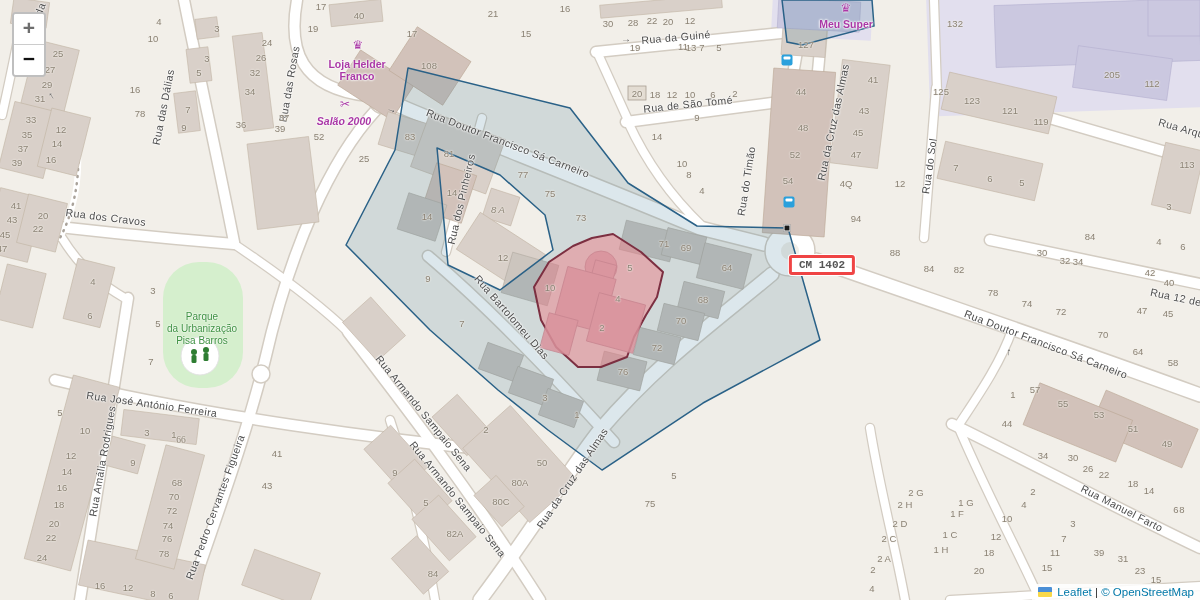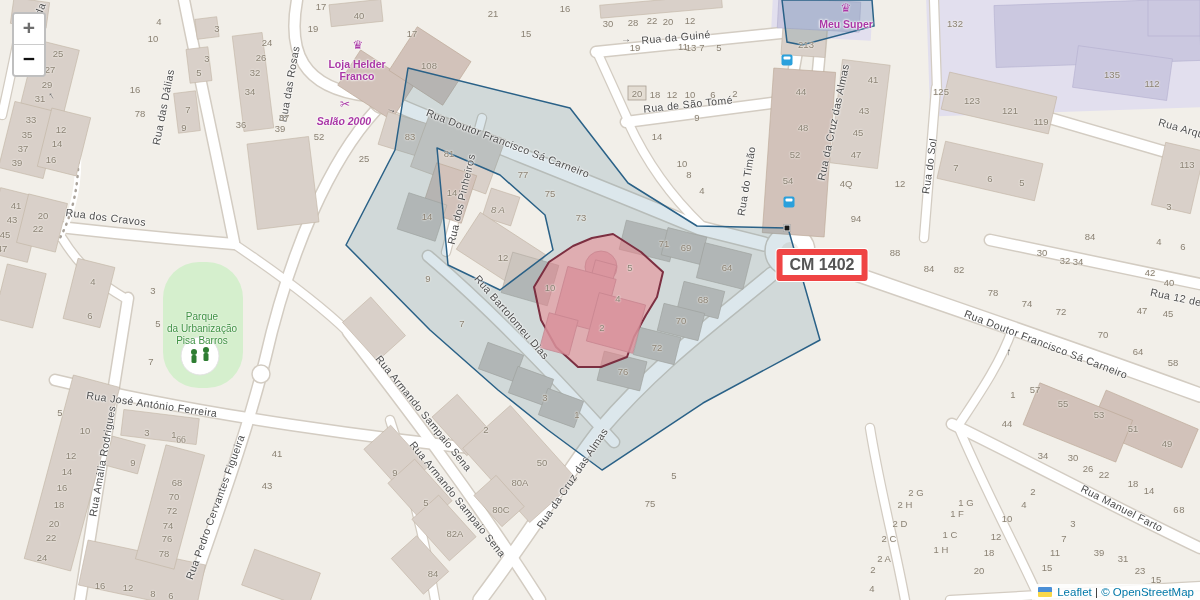--- a/index.html
+++ b/index.html
@@ -29,22 +29,22 @@
   .parklbl{font-size:10px;color:#3f9243;text-align:center;line-height:12px;
        text-shadow:0 0 2px #fff,0 0 2px #fff;}
   .arrow{font-size:10px;color:#5b5b5b;font-weight:bold;text-shadow:0 0 2px #fff;}
   .bus{position:absolute;width:11px;height:11px;background:#2aa0dc;border-radius:2px;
        transform:translate(-50%,-50%);}
   .bus i{position:absolute;left:2px;top:2px;width:7px;height:3px;background:#fff;border-radius:1px;}
   .vertex{position:absolute;width:5px;height:5px;background:#1a1a1a;border:1px solid #fff;
        transform:translate(-50%,-50%);}
   
   #shield{position:absolute;transform:translate(-50%,-50%);background:#fff;
-       border:6px solid #ef4444;border-radius:3px;padding:1px 7px;font-size:16px;
-       font-weight:bold;color:#555;box-shadow:0 0 0 1px #fff;}
+       border:3px solid #ef4444;border-radius:3px;padding:1px 7px;font-size:11px;
+       font-weight:bold;color:#555;box-shadow:0 0 0 1px #fff;font-family:Liberation Mono, monospace;}
   
   #zoomctl{position:absolute;left:12px;top:12px;width:30px;background:#fff;
        border:2px solid rgba(0,0,0,.25);border-radius:4px;overflow:hidden;}
   #zoomctl div{width:30px;height:30px;line-height:28px;text-align:center;font-size:21px;
        font-weight:bold;cursor:pointer;background:#fff;}
   #zoom-in{color:#6e6e6e;border-bottom:1px solid #ccc;}
   #zoom-out{color:#111;}
   
   #attrib{position:absolute;right:0;bottom:0;background:rgba(255,255,255,.85);
        padding:2px 6px 2px 6px;font-size:11.5px;color:#333;}
@@ -362,37 +362,37 @@
       <div class="lbl num" style="left: 655px; top: 94px;">18</div>
       <div class="lbl num" style="left: 672px; top: 94px;">12</div>
       <div class="lbl num" style="left: 690px; top: 94px;">10</div>
       <div class="lbl num" style="left: 713px; top: 94px;">6</div>
       <div class="lbl num" style="left: 735px; top: 93px;">2</div>
       <div class="lbl num" style="left: 697px; top: 117px;">9</div>
       <div class="lbl num" style="left: 657px; top: 136px;">14</div>
       <div class="lbl num" style="left: 682px; top: 163px;">10</div>
       <div class="lbl num" style="left: 689px; top: 174px;">8</div>
       <div class="lbl num" style="left: 702px; top: 190px;">4</div>
-      <div class="lbl num" style="left: 806px; top: 44px;">213</div>
+      <div class="lbl num" style="left: 806px; top: 44px;">127</div>
       <div class="lbl num" style="left: 801px; top: 91px;">44</div>
       <div class="lbl num" style="left: 803px; top: 127px;">48</div>
       <div class="lbl num" style="left: 795px; top: 154px;">52</div>
       <div class="lbl num" style="left: 788px; top: 180px;">54</div>
       <div class="lbl num" style="left: 873px; top: 79px;">41</div>
       <div class="lbl num" style="left: 864px; top: 110px;">43</div>
       <div class="lbl num" style="left: 858px; top: 132px;">45</div>
       <div class="lbl num" style="left: 856px; top: 154px;">47</div>
       <div class="lbl num" style="left: 846px; top: 183px;">4Q</div>
       <div class="lbl num" style="left: 900px; top: 183px;">12</div>
       <div class="lbl num" style="left: 856px; top: 218px;">94</div>
       <div class="lbl num" style="left: 895px; top: 252px;">88</div>
       <div class="lbl num" style="left: 929px; top: 268px;">84</div>
       <div class="lbl num" style="left: 959px; top: 269px;">82</div>
       <div class="lbl num" style="left: 955px; top: 23px;">132</div>
-      <div class="lbl num" style="left: 1112px; top: 74px;">135</div>
+      <div class="lbl num" style="left: 1112px; top: 74px;">205</div>
       <div class="lbl num" style="left: 1152px; top: 83px;">112</div>
       <div class="lbl num" style="left: 941px; top: 91px;">125</div>
       <div class="lbl num" style="left: 972px; top: 100px;">123</div>
       <div class="lbl num" style="left: 1010px; top: 110px;">121</div>
       <div class="lbl num" style="left: 1041px; top: 121px;">119</div>
       <div class="lbl num" style="left: 956px; top: 167px;">7</div>
       <div class="lbl num" style="left: 990px; top: 178px;">6</div>
       <div class="lbl num" style="left: 1022px; top: 182px;">5</div>
       <div class="lbl num" style="left: 1187px; top: 164px;">113</div>
       <div class="lbl num" style="left: 1169px; top: 206px;">3</div>
@@ -450,21 +450,21 @@
       <div class="lbl num" style="left: 900px; top: 523px;">2 D</div>
       <div class="lbl num" style="left: 889px; top: 538px;">2 C</div>
       <div class="lbl num" style="left: 884px; top: 558px;">2 A</div>
       <div class="lbl num" style="left: 873px; top: 569px;">2</div>
       <div class="lbl num" style="left: 872px; top: 588px;">4</div>
       <div class="lbl num" style="left: 545px; top: 397px;">3</div>
       <div class="lbl num" style="left: 577px; top: 414px;">1</div>
       <div class="lbl num" style="left: 486px; top: 429px;">2</div>
       <div class="lbl num" style="left: 542px; top: 462px;">50</div>
       <div class="lbl num" style="left: 520px; top: 482px;">80A</div>
-      <div class="lbl num" style="left: 501px; top: 501px; margin-top: 8px;">80C</div>
+      <div class="lbl num" style="left: 501px; top: 501px;">80C</div>
       <div class="lbl num" style="left: 455px; top: 533px;">82A</div>
       <div class="lbl num" style="left: 433px; top: 573px;">84</div>
       <div class="lbl num" style="left: 395px; top: 472px;">9</div>
       <div class="lbl num" style="left: 426px; top: 502px;">5</div>
       <div class="lbl num" style="left: 650px; top: 503px;">75</div>
       <div class="lbl num" style="left: 674px; top: 475px;">5</div>
       <div class="lbl num" style="left: 153px; top: 290px;">3</div>
       <div class="lbl num" style="left: 158px; top: 323px;">5</div>
       <div class="lbl num" style="left: 151px; top: 361px;">7</div>
       <div class="lbl num" style="left: 90px; top: 315px;">6</div>

